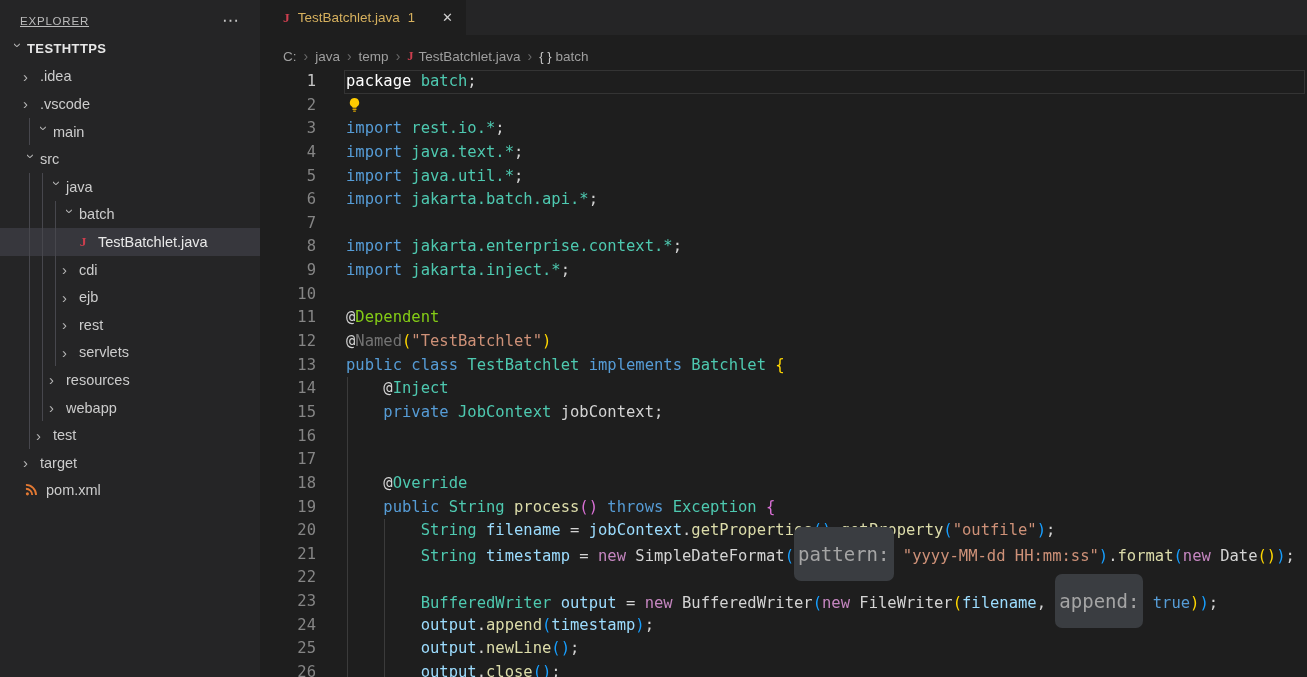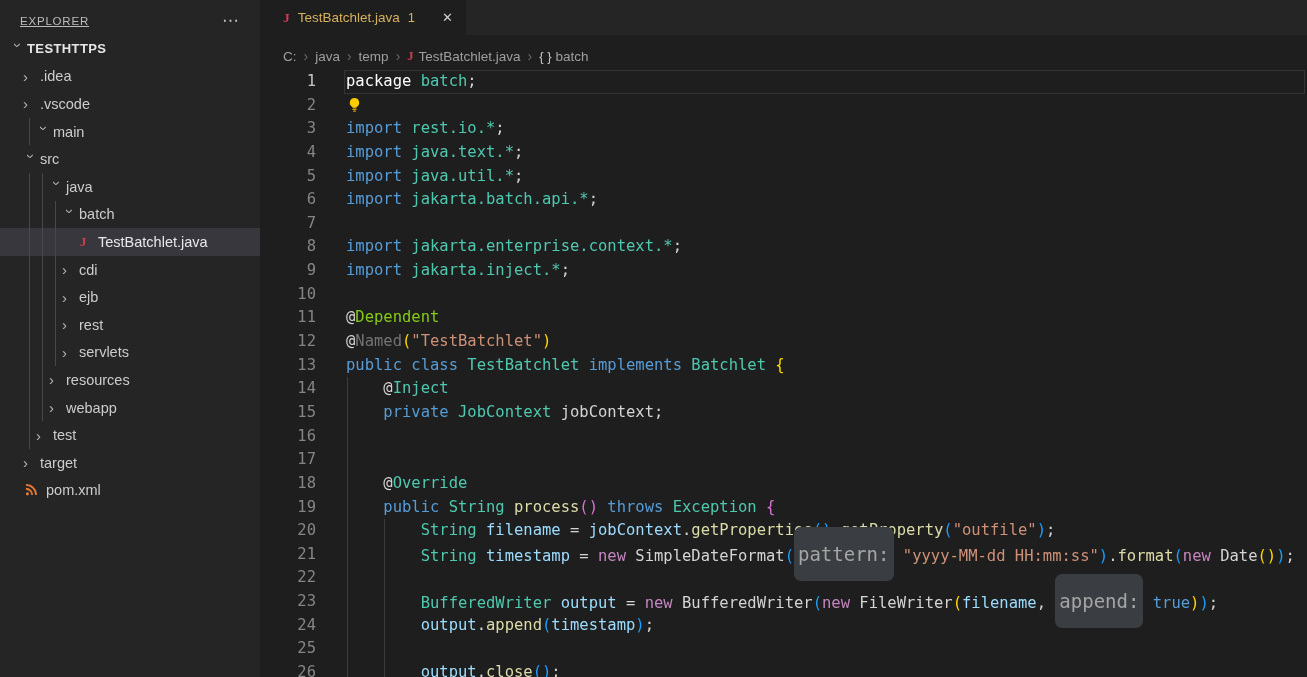--- a/index.html
+++ b/index.html
@@ -289,20 +289,21 @@
         <div class="crow">
           <span class="num">23</span>
           <span class="content"><span style="color: rgb(212, 212, 212);">        </span><span style="color: rgb(78, 201, 176);">BufferedWriter</span><span style="color: rgb(212, 212, 212);"> </span><span style="color: rgb(156, 220, 254);">output</span><span style="color: rgb(212, 212, 212);"> = </span><span style="color: rgb(197, 134, 192);">new</span><span style="color: rgb(212, 212, 212);"> BufferedWriter</span><span style="color: rgb(23, 159, 255);">(</span><span style="color: rgb(197, 134, 192);">new</span><span style="color: rgb(212, 212, 212);"> FileWriter</span><span style="color: rgb(255, 215, 0);">(</span><span style="color: rgb(156, 220, 254);">filename</span><span style="color: rgb(212, 212, 212);">, </span><span class="inlay">append:</span><span style="color: rgb(212, 212, 212);"> </span><span style="color: rgb(86, 156, 214);">true</span><span style="color: rgb(255, 215, 0);">)</span><span style="color: rgb(23, 159, 255);">)</span><span style="color: rgb(212, 212, 212);">;</span></span>
         </div>
         <div class="crow">
           <span class="num">24</span>
           <span class="content"><span style="color: rgb(212, 212, 212);">        </span><span style="color: rgb(156, 220, 254);">output</span><span style="color: rgb(212, 212, 212);">.</span><span style="color: rgb(220, 220, 170);">append</span><span style="color: rgb(23, 159, 255);">(</span><span style="color: rgb(156, 220, 254);">timestamp</span><span style="color: rgb(23, 159, 255);">)</span><span style="color: rgb(212, 212, 212);">;</span></span>
         </div>
         <div class="crow">
           <span class="num">25</span>
+          <span class="content"><span style="color: rgb(212, 212, 212);">        </span><span style="color: rgb(156, 220, 254);">output</span><span style="color: rgb(212, 212, 212);">.</span><span style="color: rgb(220, 220, 170);">newLine</span><span style="color: rgb(23, 159, 255);">()</span><span style="color: rgb(212, 212, 212);">;</span></span>
         </div>
         <div class="crow">
           <span class="num">26</span>
           <span class="content"><span style="color: rgb(212, 212, 212);">        </span><span style="color: rgb(156, 220, 254);">output</span><span style="color: rgb(212, 212, 212);">.</span><span style="color: rgb(220, 220, 170);">close</span><span style="color: rgb(23, 159, 255);">()</span><span style="color: rgb(212, 212, 212);">;</span></span>
         </div>
         <div class="iguide" style="left: 86.5px; top: 310.45px; bottom: 0px;"></div>
         <div class="iguide" style="left: 123.827px; top: 452.35px; bottom: 0px;"></div>
         <span class="bulb" style="left: 87px; top: 30.15px;"><svg width="15" height="16" viewBox="0 0 16 17">
             <path fill="#ffcc00" d="M8 1a5 5 0 0 1 2.9 9.06c-.4.3-.9.94-.9 1.44H6c0-.5-.5-1.15-.9-1.44A5 5 0 0 1 8 1z"></path>
             <rect x="5.8" y="12.3" width="4.4" height="1.5" rx=".6" fill="#d8a200"></rect>

